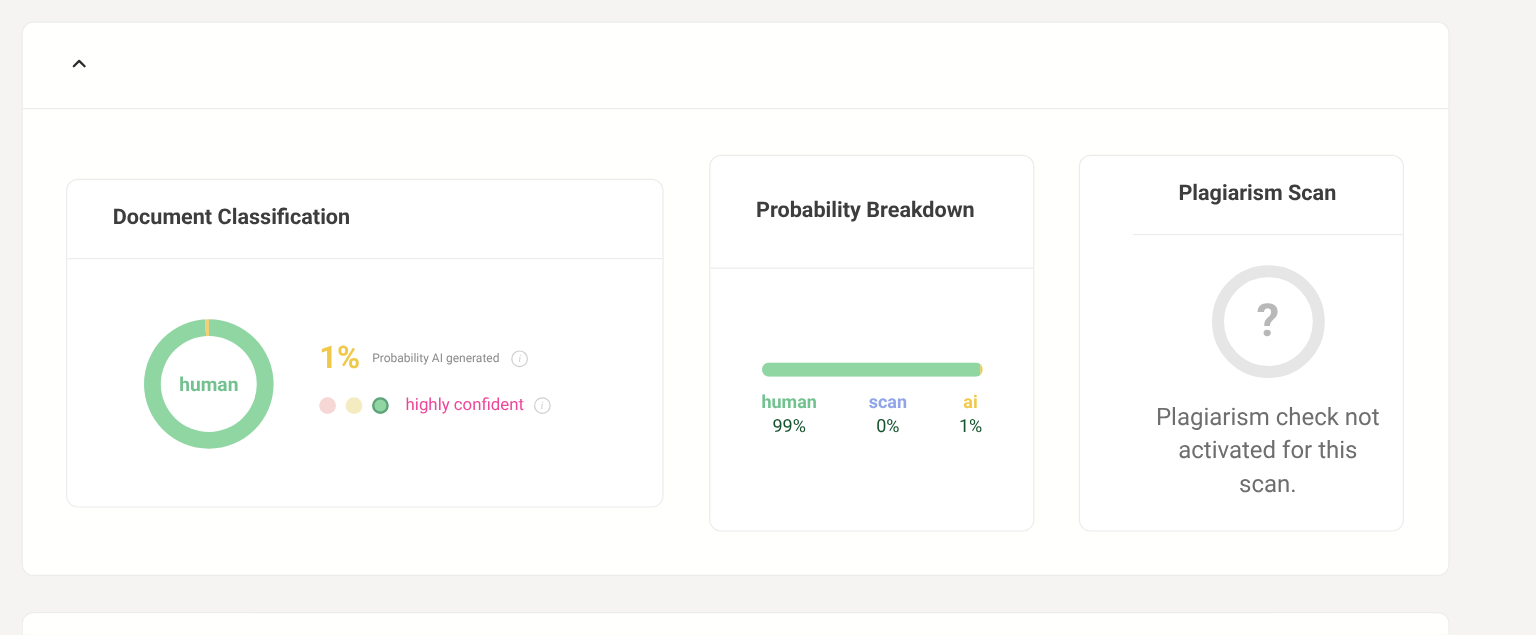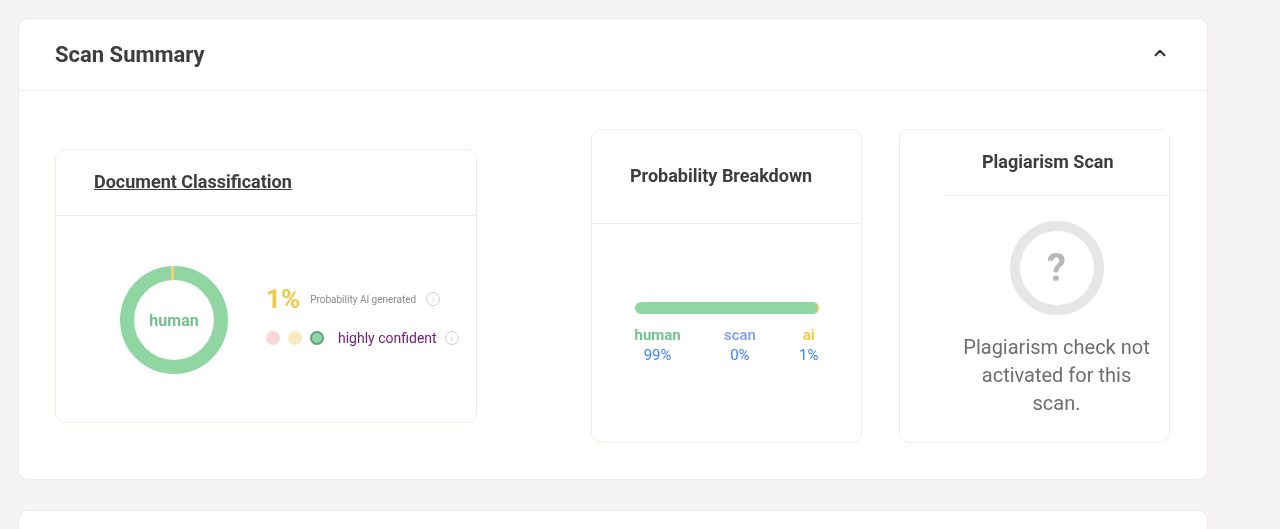--- a/index.html
+++ b/index.html
@@ -48,21 +48,21 @@
     padding-left: 38px;
     padding-right: 20px;
   }
   .card-title {
     font-size: 18px;
     font-weight: 700;
     color: #3d3d3d;
     line-height: 1.35;
   }
   
-  .card-doc { left: 36px; top: 58px; width: 422px; height: 274px; text-decoration: underline; }
+  .card-doc { left: 36px; top: 58px; width: 498px; height: 274px; }
   .card-doc .card-header { height: 66px; }
   .card-doc .card-body { position: relative; height: calc(100% - 66px); }
   .ring-wrap {
     position: absolute;
     left: 64px; top: 50px;
     width: 108px; height: 108px;
     display: flex; align-items: center; justify-content: center;
   }
   .ring {
     width: 108px; height: 108px;
@@ -88,21 +88,21 @@
     gap: 16px;
   }
   .doc-row1 { display: flex; align-items: center; gap: 10px; }
   .doc-percent { font-size: 26px; font-weight: 700; color: #f0c94a; }
   .doc-label { font-size: 10px; color: #8a8a8a; }
   .doc-row2 { display: flex; align-items: center; gap: 8px; }
   .dot { width: 14px; height: 14px; border-radius: 50%; }
   .dot-human { background: #f7d6d6; }
   .dot-mixed { background: #f4ecc0; }
   .dot-ai { background: #8fd6a3; border: 2px solid #5ea37a; width: 14px; height: 14px; }
-  .conf-label { font-size: 14px; color: #701a75; margin-left: 6px; }
+  .conf-label { font-size: 14px; color: #ec4899; margin-left: 6px; }
   .info-icon {
     width: 14px; height: 14px;
     display: inline-flex; align-items: center; justify-content: center;
     border: 1px solid #cfcfcf;
     border-radius: 50%;
     font-size: 9px;
     color: #cfcfcf;
     font-family: Georgia, serif;
     font-style: italic;
   }
@@ -120,21 +120,21 @@
   }
   .seg-human { background: #8fd6a3; }
   .seg-mixed { background: #8fa5e8; }
   .seg-ai { background: #f0c94a; }
   .prob-legend { display: flex; justify-content: space-between; }
   .legend-item { display: flex; flex-direction: column; align-items: center; gap: 2px; }
   .legend-item.h { color: #71c28f; }
   .legend-item.m { color: #8fa5e8; }
   .legend-item.a { color: #f0c94a; justify-content: flex-end; }
   .legend-name { font-size: 15px; font-weight: 700; }
-  .legend-val { font-size: 15px; color: #3b82f6; }
+  .legend-val { font-size: 15px; color: #14532d; }
   
   .card-plag { left: 880px; top: 38px; width: 271px; height: 314px; padding-left: 44px; }
   .card-plag .card-header { height: 66px; }
   .card-plag .card-body { position: relative; height: calc(100% - 66px); display: flex; flex-direction: column; align-items: center; justify-content: center; gap: 18px; padding: 0 16px; }
   .qmark {
     width: 94px; height: 94px;
     border-radius: 50%;
     border: 10px solid #e6e6e6;
     display: flex; align-items: center; justify-content: center;
     color: #b8b8b8;
@@ -151,21 +151,20 @@
     border: 1px solid #ececec;
     border-bottom: none;
     border-radius: 10px 10px 0 0;
   }
 </style>
 </head>
 <body>
 
 <div class="panel">
   <div class="panel-header">
-    <div class="panel-title">Scan Summary</div>
     <div class="chevron">
       <span>
         <svg viewBox="0 0 24 24" fill="none" stroke="#2b2b2b" stroke-width="2.5" stroke-linecap="round" stroke-linejoin="round">
             <polyline points="6 15 12 9 18 15"></polyline>
           </svg>
       </span>
     </div>
   </div>
   <div class="panel-body">
 

